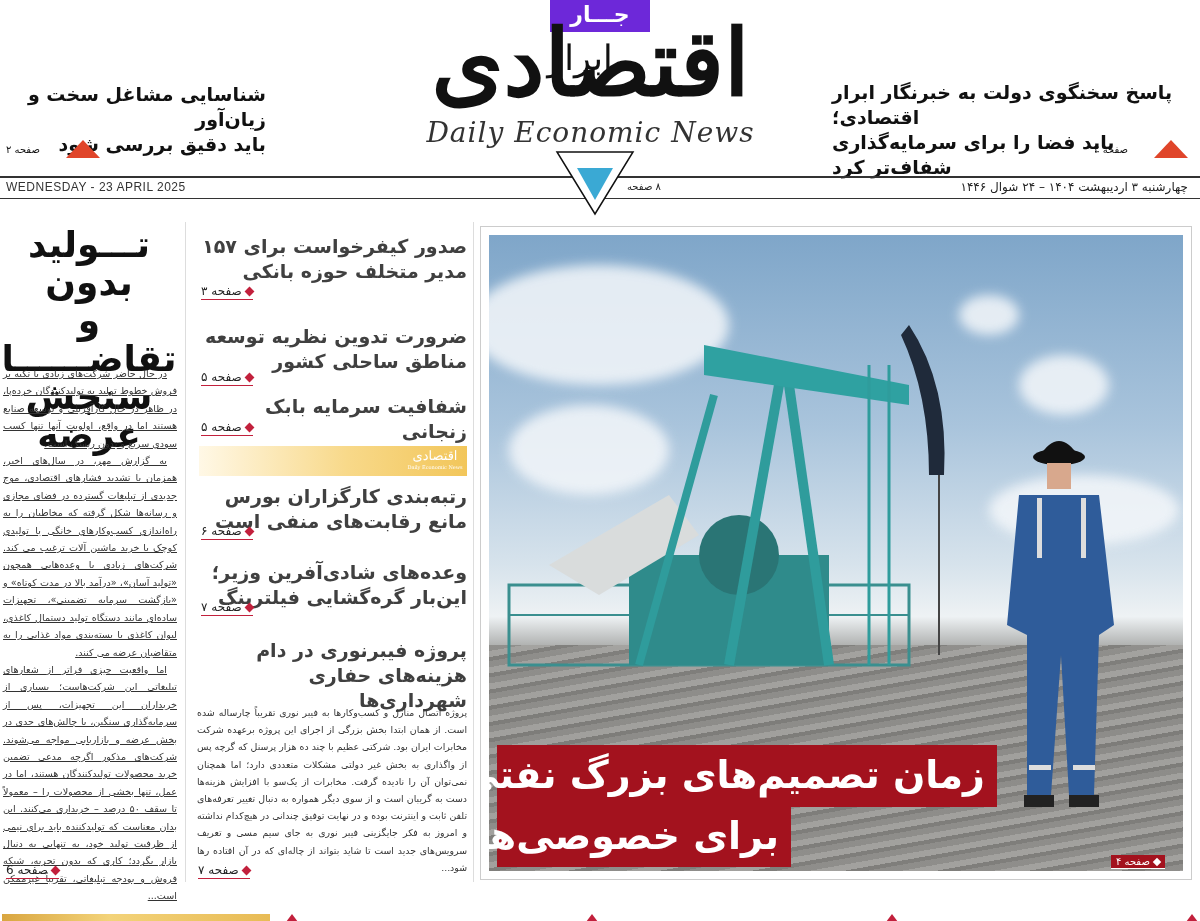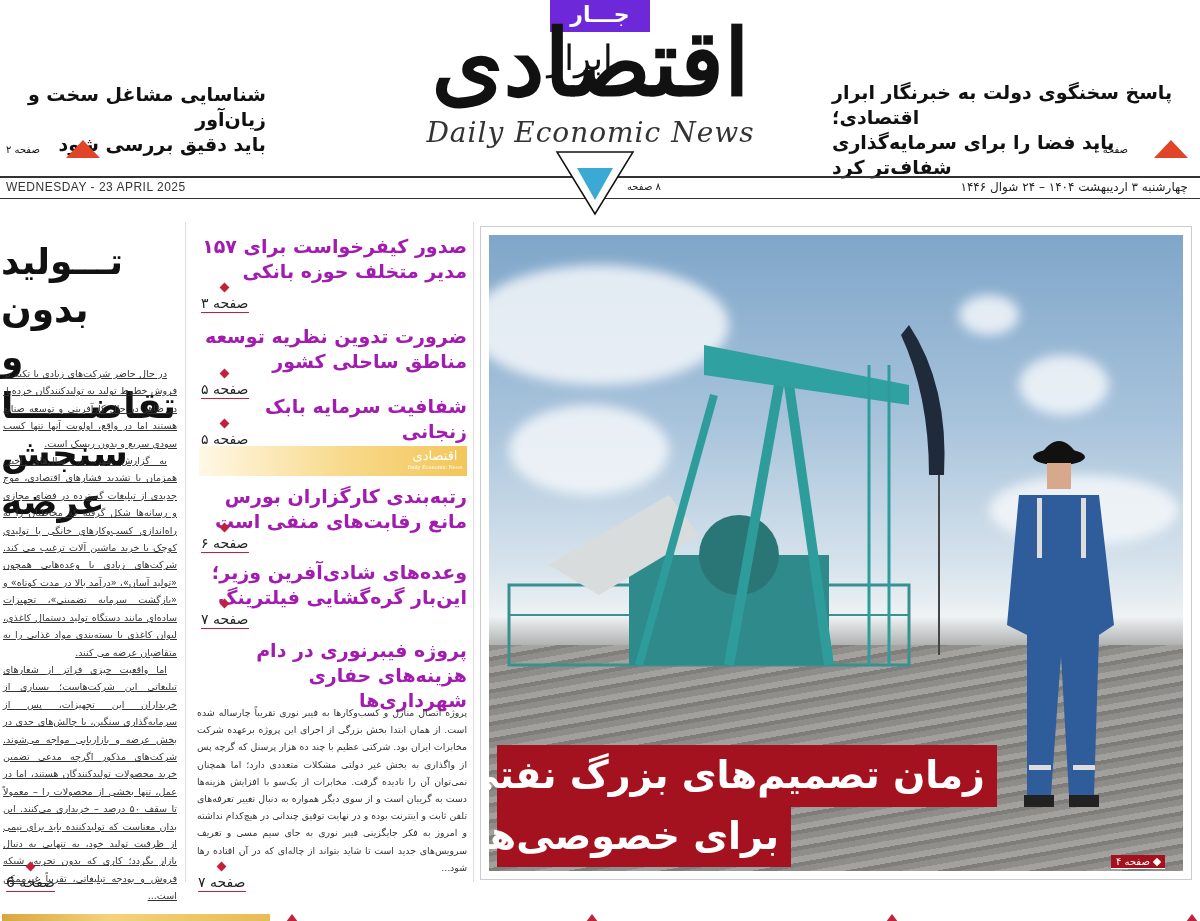--- a/index.html
+++ b/index.html
@@ -25,32 +25,32 @@
   .page-ref-tri.right { right: 12px; top: 140px; }
   .page-ref-tri.left { left: 6px; top: 140px; }
 
   .dateline { position: absolute; left: 0; top: 176px; width: 1200px; height: 23px; border-top: 2px solid #333; border-bottom: 1.5px solid #333; }
   .date-en { position: absolute; left: 6px; top: 2px; font-family: Liberation Sans, sans-serif; font-size: 12px; color: #333; letter-spacing: 0.5px; }
   .date-fa { position: absolute; right: 12px; top: 2px; font-size: 12px; direction: rtl; color: #222; }
   .pages-count { position: absolute; left: 627px; top: 3px; font-size: 10px; direction: rtl; color: #222; }
 
   
   .col-left { position: absolute; left: 0; top: 222px; width: 186px; height: 660px; border-right: 1px solid #ddd; }
-  .big-headline { position: absolute; right: 8px; top: 16px; width: 176px; text-align: left; direction: rtl; font-weight: 900; font-family: "DejaVu Sans", sans-serif; font-size: 36px; line-height: 48px; color: #111; }
+  .big-headline { position: absolute; right: 8px; top: 4px; width: 176px; text-align: center; direction: rtl; font-weight: 900; font-family: "DejaVu Sans", sans-serif; font-size: 36px; line-height: 38px; color: #111; }
   .body-text { position: absolute; direction: rtl; text-align: justify; font-size: 9.6px; line-height: 17.4px; color: #333; }
   .col-left .body-text { right: 8px; top: 143px; width: 174px; text-decoration: underline; }
   .body-text p { text-indent: 10px; }
-  .page-ref { display: inline-flex; align-items: center; gap: 4px; direction: rtl; font-size: 14px; color: #222; border-bottom: 1.5px solid #c2203c; padding-bottom: 1px; flex-direction: column; }
+  .page-ref { display: inline-flex; align-items: center; gap: 4px; direction: rtl; font-size: 12px; color: #222; border-bottom: 1.5px solid #c2203c; padding-bottom: 1px; }
   .page-ref .dia { width: 7px; height: 7px; background: #c2203c; transform: rotate(45deg); }
   .ref-abs { position: absolute; }
 
   
   .col-mid { position: absolute; left: 194px; top: 222px; width: 280px; height: 660px; border-right: 1px solid #ddd; }
   .mid-story { position: absolute; right: 6px; width: 270px; }
-  .mid-title { direction: rtl; text-align: right; font-weight: bold; font-size: 19px; line-height: 25px; color: #a21caf; }
+  .mid-title { direction: rtl; text-align: right; font-weight: bold; font-size: 19px; line-height: 25px; color: #404040; }
   .mid-story .page-ref { position: absolute; left: 4px; }
   .banner { position: absolute; right: 6px; top: 224px; width: 268px; height: 30px; background: linear-gradient(90deg, #fff8e6 0%, #f8d98a 55%, #f2c65a 100%); }
   .banner-logo { position: absolute; right: 4px; top: 2px; width: 56px; text-align: center; color: #fff; font-family: "DejaVu Serif", serif; font-size: 13px; line-height: 16px; direction: rtl; }
   .banner-logo small { display: block; font-size: 5px; line-height: 7px; direction: ltr; }
   .col-mid .body-text { right: 6px; top: 482px; width: 270px; font-size: 9.4px; line-height: 17.2px; }
 
   
   .hero-frame { position: absolute; left: 480px; top: 226px; width: 712px; height: 654px; border: 1px solid #ccc; background: #fff; }
   .hero { position: absolute; left: 8px; top: 8px; width: 694px; height: 636px; overflow: hidden;
           background: linear-gradient(180deg, #7fa6c9 0%, #a9c4dc 30%, #d7e3ec 52%, #eef2f4 60%, #9c9d9b 66%, #8a8a88 80%, #9d9c99 100%); }

